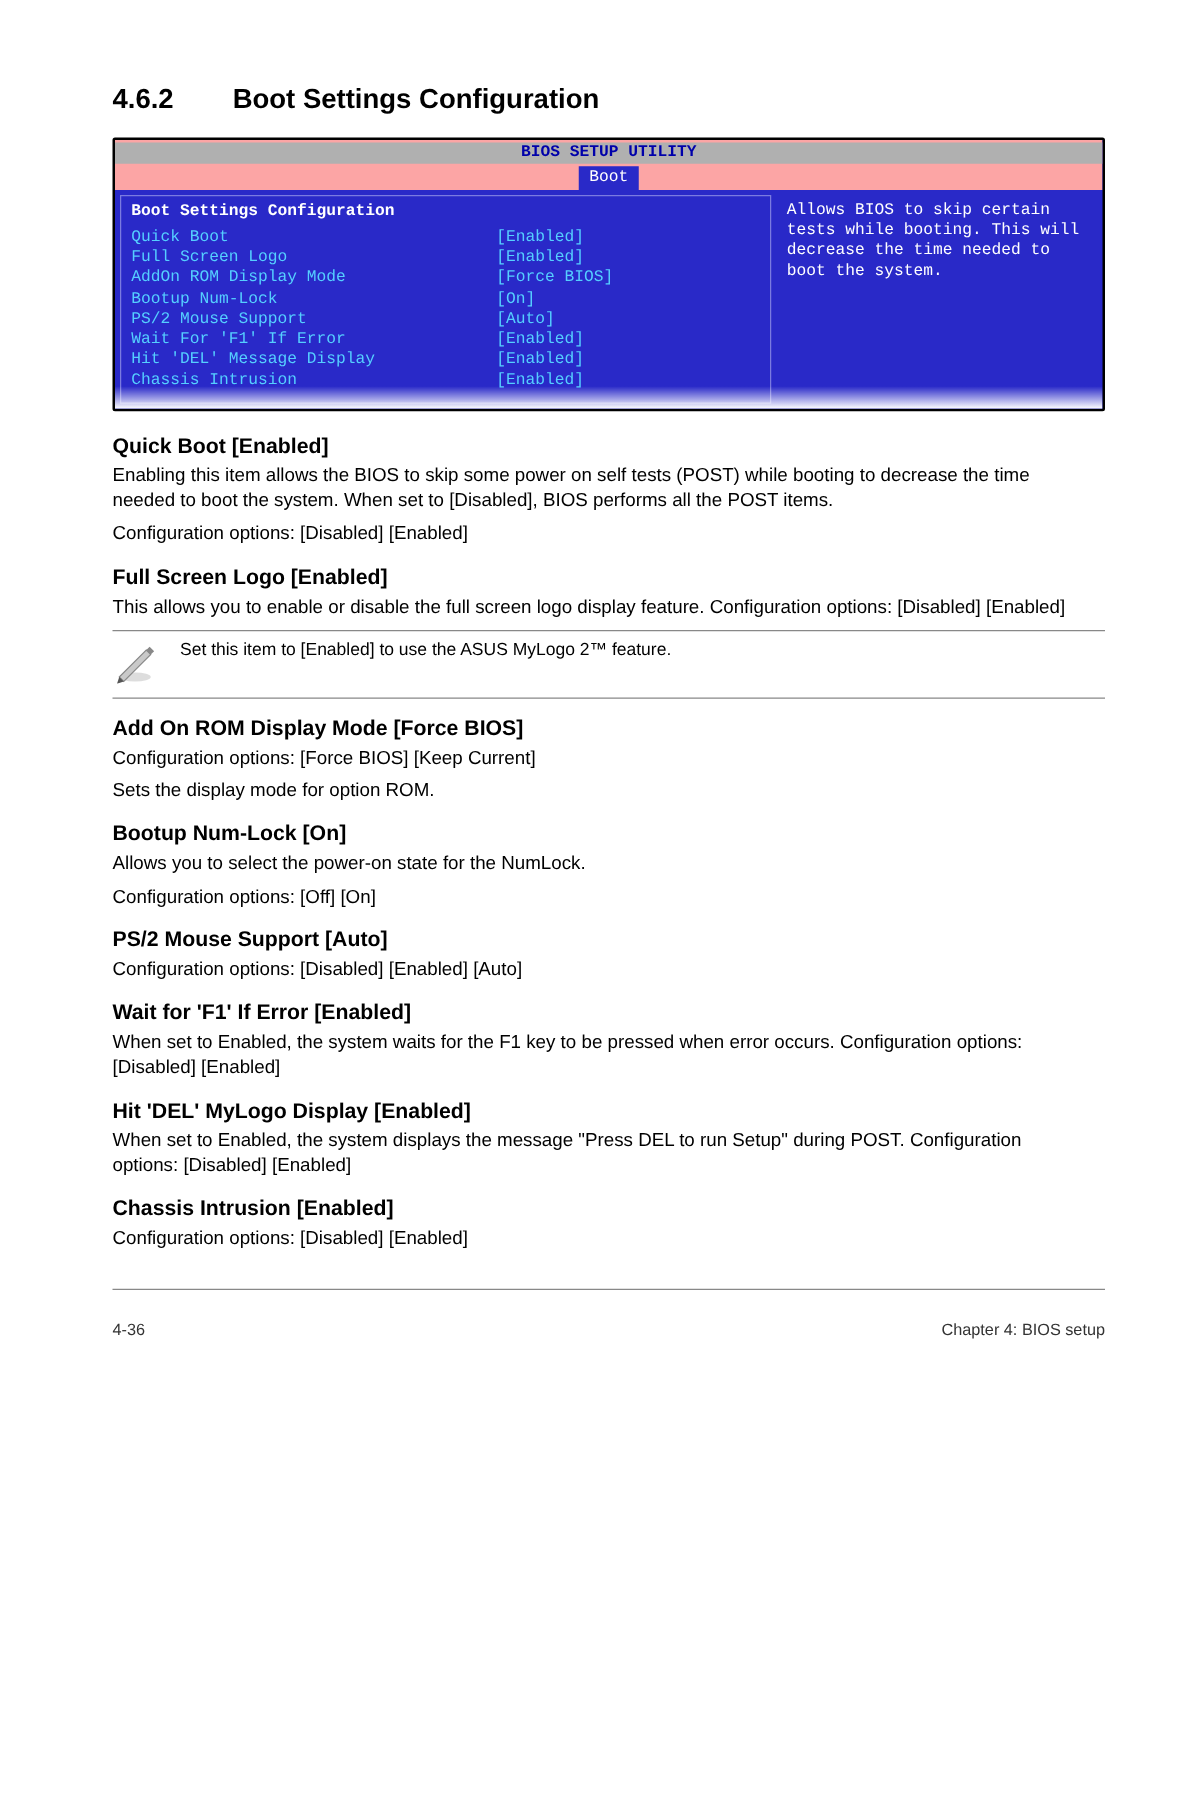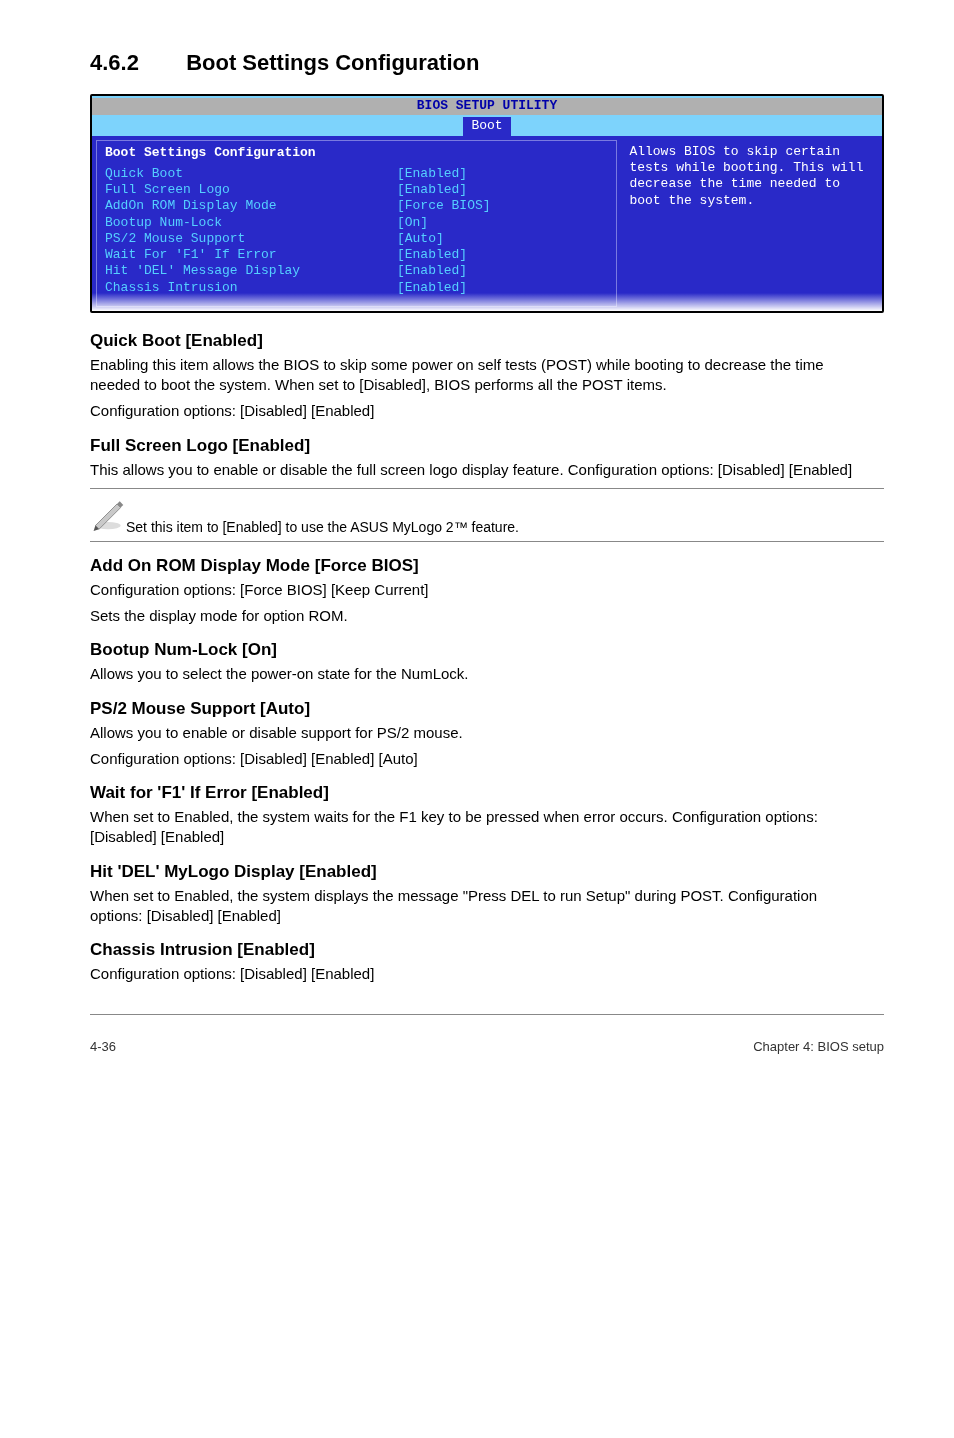--- a/index.html
+++ b/index.html
@@ -4,42 +4,42 @@
 <style>
   body {
     margin: 0;
     padding: 0;
     font-family: Arial, Helvetica, sans-serif;
     background: #fff;
     color: #000;
     width: 954px;
   }
   .page {
-    padding: 50px 70px 30px 90px;
+    padding: 66px 70px 30px 90px;
     box-sizing: border-box;
   }
   h2.section-title {
     font-size: 22px;
     font-weight: bold;
     margin: 0 0 18px 0;
   }
   .section-num { display:inline-block; width: 90px; }
   .bios-box {
     border: 2px solid #000;
     background: #2929c8;
     color: #fff;
     font-family: "Courier New", Courier, monospace;
     font-size: 13px;
     position: relative;
     margin-bottom: 18px;
     border-radius: 2px;
     overflow: hidden;
   }
   .bios-top {
-    background: #7dd3fc;
+    background: #fca5a5;
     color: #0000aa;
     font-weight: bold;
     padding: 2px 0 0 0;
     text-align: center;
     line-height: 1.3;
   }
   .bios-top .title-line { color:#0000aa; background:#b0b0b0; }
   .bios-tab {
     display: inline-block;
     background: #2929c8;
@@ -91,21 +91,22 @@
     font-size: 15px;
     margin: 0 11px 6px 0;
     line-height: 1.35;
   }
   .note-wrap {
     border-top: 1px solid #888;
     border-bottom: 1px solid #888;
     margin: 8px 0 10px 0;
     padding: 6px 0 6px 0;
     display: flex;
-    align-items: flex-end;
+    align-items: flex-start;
+    gap: 18px;
   }
   .note-icon {
     width: 36px;
     flex: 0 0 36px;
   }
   .note-text {
     font-size: 14px;
   }
   .footer {
     display:flex;
@@ -191,23 +192,23 @@
     </div>
     <div class="note-text">Set this item to [Enabled] to use the ASUS MyLogo 2™ feature.</div>
   </div>
 
   <h3 class="item">Add On ROM Display Mode [Force BIOS]</h3>
   <p class="body">Configuration options: [Force BIOS] [Keep Current]</p>
   <p class="body">Sets the display mode for option ROM.</p>
 
   <h3 class="item">Bootup Num-Lock [On]</h3>
   <p class="body">Allows you to select the power-on state for the NumLock.</p>
+  <p class="body">Configuration options: [Off] [On]</p>
 
   <h3 class="item">PS/2 Mouse Support [Auto]</h3>
-  <p class="body">Allows you to enable or disable support for PS/2 mouse.</p>
   <p class="body">Configuration options: [Disabled] [Enabled] [Auto]</p>
 
   <h3 class="item">Wait for 'F1' If Error [Enabled]</h3>
   <p class="body">When set to Enabled, the system waits for the F1 key to be pressed when error occurs. Configuration options: [Disabled] [Enabled]</p>
 
   <h3 class="item">Hit 'DEL' MyLogo Display [Enabled]</h3>
   <p class="body">When set to Enabled, the system displays the message "Press DEL to run Setup" during POST. Configuration options: [Disabled] [Enabled]</p>
 
   <h3 class="item">Chassis Intrusion [Enabled]</h3>
   <p class="body">Configuration options: [Disabled] [Enabled]</p>

